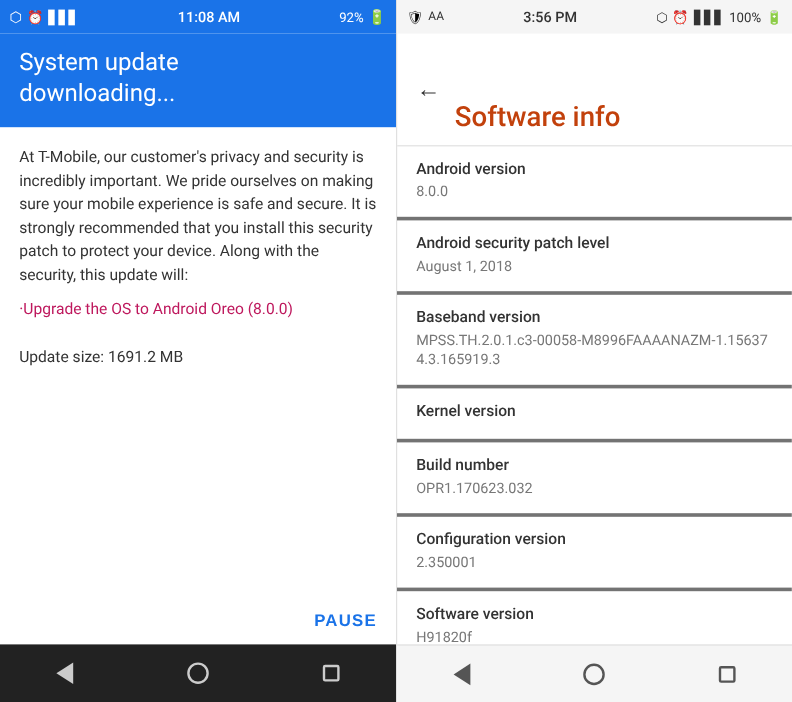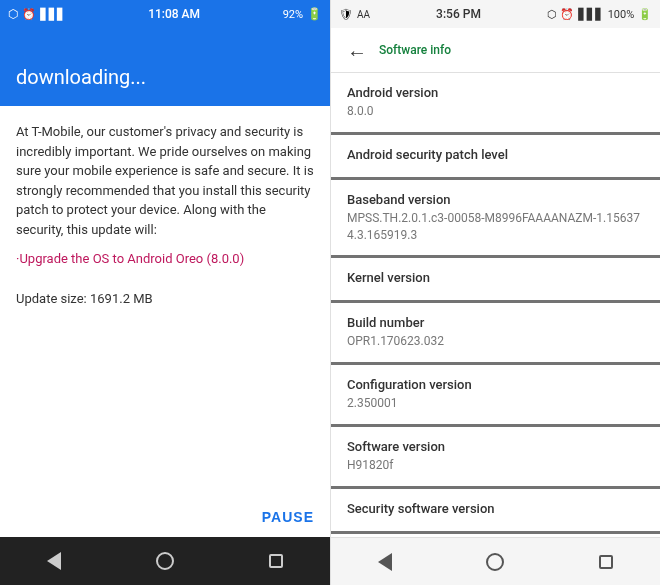--- a/index.html
+++ b/index.html
@@ -159,23 +159,24 @@
       gap: 12px;
     }
 
     .back-arrow {
       font-size: 20px;
       color: #333;
       cursor: pointer;
     }
 
     .right-header .page-title {
-      font-size: 12px;
+      font-size: 23px;
       font-weight: 500;
-      color: #15803d;
+      color: #c2410c;
+      margin-top: 46px;
     }
 
     .info-list {
       flex: 1;
       overflow-y: auto;
       padding: 0;
     }
 
     .info-item {
       padding: 12px 16px;
@@ -228,21 +229,21 @@
     </div>
     <span class="status-time">11:08 AM</span>
     <div class="status-right">
       <span>92%</span>
       <span style="font-size:12px;">🔋</span>
     </div>
   </div>
 
   <div class="left-header">
     <div class="title">
-      <br>
+      <span>System update</span><br>
       <span>downloading...</span>
     </div>
   </div>
 
   <div class="left-content">
     <p class="body-text">At T-Mobile, our customer's privacy and security is incredibly important. We pride ourselves on making sure your mobile experience is safe and secure. It is strongly recommended that you install this security patch to protect your device. Along with the security, this update will:</p>
     <p class="highlight-text">·Upgrade the OS to Android Oreo (8.0.0)</p>
     <p class="body-text">Update size: 1691.2 MB</p>
   </div>
 
@@ -286,20 +287,21 @@
     <span class="page-title">Software info</span>
   </div>
 
   <div class="info-list" id="info-list-container">
   <div class="info-item">
         <div class="info-label">Android version</div>
         <div class="info-value">8.0.0</div>
       </div>
       <div class="info-item">
         <div class="info-label">Android security patch level</div>
+        <div class="info-value">August 1, 2018</div>
       </div>
       <div class="info-item">
         <div class="info-label">Baseband version</div>
         <div class="info-value">MPSS.TH.2.0.1.c3-00058-M8996FAAAANAZM-1.156374.3.165919.3</div>
       </div>
       <div class="info-item">
         <div class="info-label">Kernel version</div>
       </div>
       <div class="info-item">
         <div class="info-label">Build number</div>

